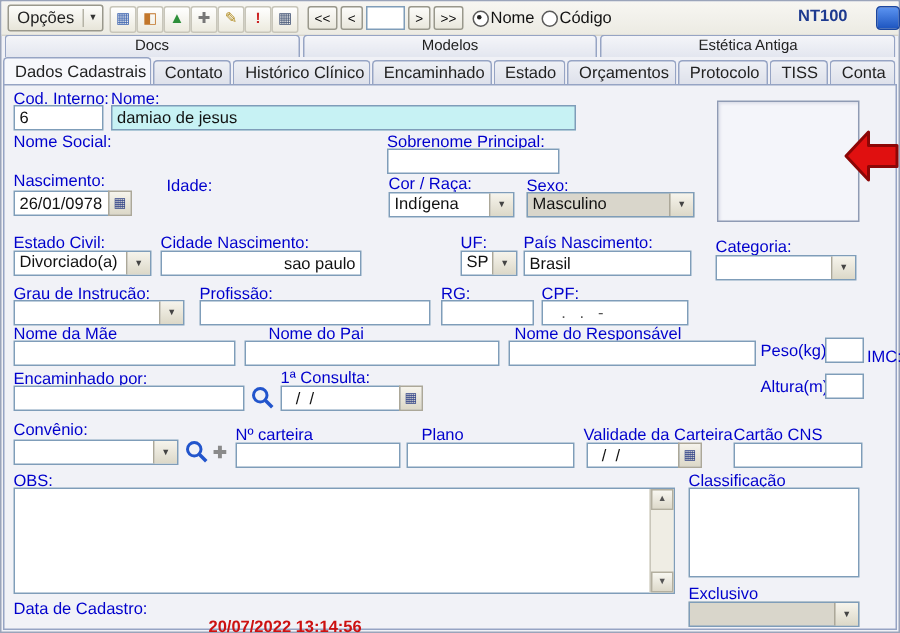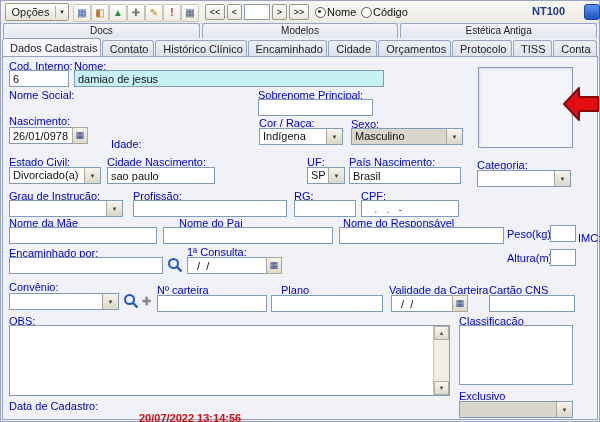--- a/index.html
+++ b/index.html
@@ -109,21 +109,21 @@
     <div class="ttab">Docs</div>
     <div class="ttab">Modelos</div>
     <div class="ttab">Estética Antiga</div>
   </div>
 
   <div class="mtabs">
     <div class="mtab active">Dados Cadastrais</div>
     <div class="mtab">Contato</div>
     <div class="mtab">Histórico Clínico</div>
     <div class="mtab">Encaminhado</div>
-    <div class="mtab">Cidade</div>
+    <div class="mtab">Estado</div>
     <div class="mtab">Orçamentos</div>
     <div class="mtab">Protocolo</div>
     <div class="mtab">TISS</div>
     <div class="mtab">Conta</div>
   </div>
 
   <div class="panel"></div>
 
   <span class="lbl" style="left:8px;top:59px;">Cod. Interno:</span>
   <input class="in" style="left: 8px; top: 69px; width: 60px;" value="6">
@@ -136,39 +136,39 @@
     <polygon points="3,19 18,3 18,12 37,12 37,26 18,26 18,35" fill="#e01010" stroke="#8c0606" stroke-width="2" stroke-linejoin="round"></polygon>
   </svg>
 
   <span class="lbl" style="left:8px;top:88px;">Nome Social:</span>
   <span class="lbl" style="left:257px;top:88px;">Sobrenome Principal:</span>
   <input class="in" style="left: 257px; top: 98px; width: 115px;" value="">
 
   <span class="lbl" style="left:8px;top:114px;">Nascimento:</span>
   <input class="in" style="left: 8px; top: 126px; width: 64px;" value="26/01/0978">
   <span class="calbtn" style="left:71px;top:126px;">▦</span>
-  <span class="lbl" style="left:110px;top:117px;margin-top:20px;">Idade:</span>
+  <span class="lbl" style="left:110px;top:117px;">Idade:</span>
   <span class="lbl" style="left:258px;top:116px;">Cor / Raça:</span>
   <div class="combo" style="left:258px;top:127px;width:84px;">
     <span class="val">Indígena</span>
     <span class="btn">▼</span>
   </div>
   <span class="lbl" style="left:350px;top:117px;">Sexo:</span>
   <div class="combo gray" style="left:350px;top:127px;width:112px;">
     <span class="val">Masculino</span>
     <span class="btn">▼</span>
   </div>
 
   <span class="lbl" style="left:8px;top:155px;">Estado Civil:</span>
   <div class="combo" style="left:8px;top:166px;width:92px;">
     <span class="val">Divorciado(a)</span>
     <span class="btn">▼</span>
   </div>
   <span class="lbl" style="left:106px;top:155px;">Cidade Nascimento:</span>
-  <input class="in" style="left: 106px; top: 166px; width: 108px;" value="sao paulo">
+  <input class="in" style="left: 106px; top: 166px; width: 134px; text-align: right;" value="sao paulo">
   <span class="lbl" style="left:306px;top:155px;">UF:</span>
   <div class="combo" style="left:306px;top:166px;width:38px;">
     <span class="val">SP</span>
     <span class="btn">▼</span>
   </div>
   <span class="lbl" style="left:348px;top:155px;">País Nascimento:</span>
   <input class="in" style="left: 348px; top: 166px; width: 112px;" value="Brasil">
   <span class="lbl" style="left:476px;top:158px;">Categoria:</span>
   <div class="combo" style="left:476px;top:169px;width:94px;">
     <span class="val"></span>

